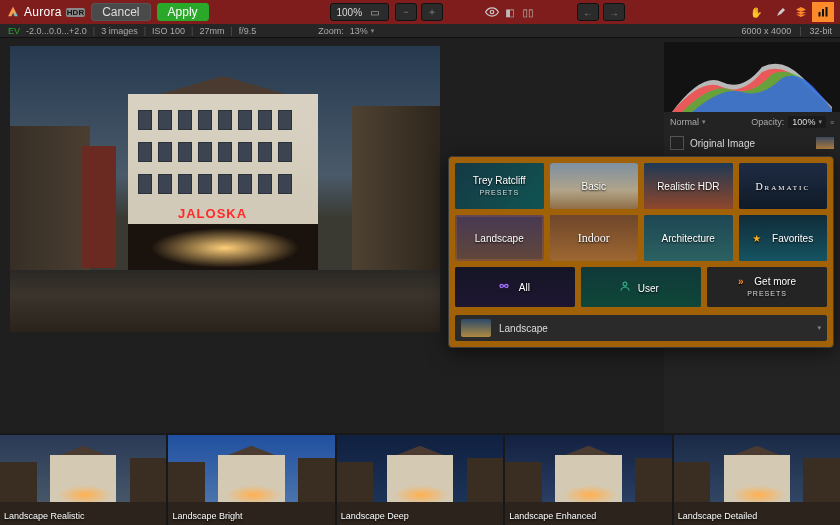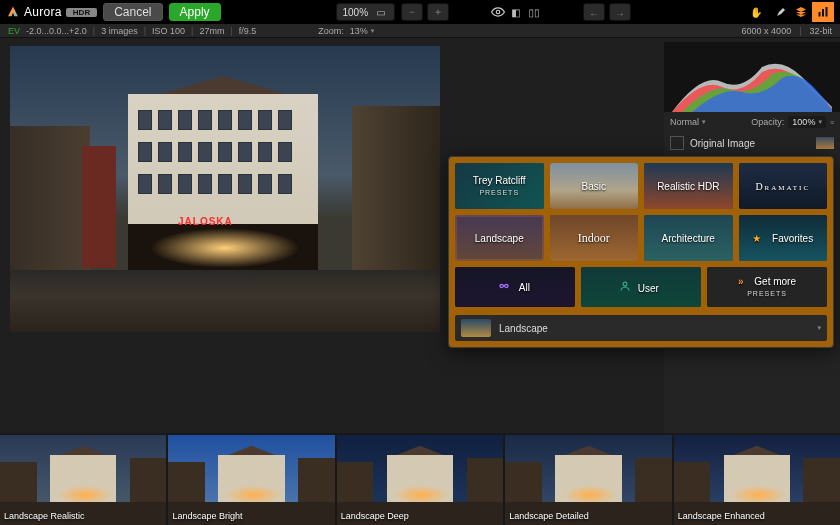--- a/index.html
+++ b/index.html
@@ -7,28 +7,28 @@
     width: 840px; height: 525px;
     background: #1f1f1f;
     font-family: -apple-system, "Helvetica Neue", Arial, sans-serif;
     font-size: 10px; color: #ccc;
     overflow: hidden;
     position: relative;
   }
 
   
   .topbar {
-    height: 24px; background: #000000;
+    height: 24px; background: #7f1d1d;
     display: flex; align-items: center; padding: 0 6px;
     gap: 6px;
   }
   .logo { display: flex; align-items: center; gap: 4px; }
   .logo-mark { width: 14px; height: 14px; }
   .logo-text { font-size: 12px; font-weight: 300; color: #fff; letter-spacing: .3px;}
-  .logo-hdr { background:#888; color:#111; font-size:8px; padding:0 7px; border-radius:2px; font-weight:bold;}
+  .logo-hdr { background:#888; color:#111; font-size:8px; padding:0 1px; border-radius:2px; font-weight:bold;}
   .btn {
     height: 18px; padding: 0 10px; border-radius: 3px;
     display: flex; align-items: center;
     font-size: 12px; cursor: pointer;
     border: 1px solid #555; background: #444; color: #ddd;
   }
   .btn.cancel { background: #4a4a4a; border:1px solid #555;}
   .btn.apply  { background: #2aa82a; border-color: #2aa82a; color: #fff;}
   .spacer-flex { flex: 1; }
   .tool-pill {
@@ -74,21 +74,21 @@
   .sky { position:absolute; inset:0; background:linear-gradient(#26394f,#4a5a6a 45%,#3a3a32 60%);}
   .street { position:absolute; left:0; right:0; bottom:0; height:62px; background:linear-gradient(#2a2826,#3b342c 40%,#2a231c);}
   .bldg-main { position:absolute; left:118px; top:48px; width:190px; height:176px;
     background:linear-gradient(#d9d2c3,#cfc6b3); }
   .roof { position:absolute; left:110px; top:30px; width:206px; height:26px;
     background:#4a3a30; clip-path:polygon(6% 100%,50% 0,94% 100%); }
   .ground-floor { position:absolute; left:118px; top:178px; width:190px; height:46px;
     background:#1a120c;}
   .glow { position:absolute; left:140px; top:182px; width:150px; height:40px;
     background:radial-gradient(ellipse at center,#ffcf7a 0%,rgba(255,207,122,0) 70%);}
-  .sign { position:absolute; left:168px; top:170px; font-size:10px; font-weight:bold; color:#ff2a2a; letter-spacing:1px;}
+  .sign { position:absolute; left:168px; top:160px; font-size:13px; font-weight:bold; color:#ff2a2a; letter-spacing:1px;}
   .winrow { position:absolute; display:flex; gap:6px;}
   .win { width:14px; height:20px; background:#3b4450; border:1px solid #2a323c;}
   .bldg-left { position:absolute; left:0; top:80px; width:80px; height:160px;
     background:linear-gradient(90deg,#362e26,#4a3e30);}
   .bldg-right { position:absolute; right:0; top:60px; width:88px; height:180px;
     background:linear-gradient(90deg,#4e4232,#2e261c);}
   .bldg-red { position:absolute; left:72px; top:100px; width:34px; height:122px; background:#6a2a22;}
 
   
   .sidepanel { width:176px; background:#232323; position:relative;}
@@ -431,35 +431,35 @@
         <div class="mright"></div>
         <div class="mroof"></div>
         <div class="mbldg"></div>
         <div class="mglow"></div>
         <div class="mstreet"></div>
       </div>
       <div class="lbl">Landscape Deep</div>
     </div>
     <div class="strip-item">
       <div class="thumb mini-scene">
+        <div class="msky" style="background:linear-gradient(#142040,#304a70)"></div>
+        <div class="mleft"></div>
+        <div class="mright"></div>
+        <div class="mroof"></div>
+        <div class="mbldg"></div>
+        <div class="mglow"></div>
+        <div class="mstreet"></div>
+      </div>
+      <div class="lbl">Landscape Enhanced</div>
+    </div>
+    <div class="strip-item">
+      <div class="thumb mini-scene">
         <div class="msky" style="background:linear-gradient(#1a2a46,#3a5070)"></div>
         <div class="mleft"></div>
         <div class="mright"></div>
         <div class="mroof"></div>
         <div class="mbldg"></div>
         <div class="mglow"></div>
         <div class="mstreet"></div>
       </div>
       <div class="lbl">Landscape Detailed</div>
     </div>
-    <div class="strip-item">
-      <div class="thumb mini-scene">
-        <div class="msky" style="background:linear-gradient(#142040,#304a70)"></div>
-        <div class="mleft"></div>
-        <div class="mright"></div>
-        <div class="mroof"></div>
-        <div class="mbldg"></div>
-        <div class="mglow"></div>
-        <div class="mstreet"></div>
-      </div>
-      <div class="lbl">Landscape Enhanced</div>
-    </div>
   </div>
 
 </body></html>

